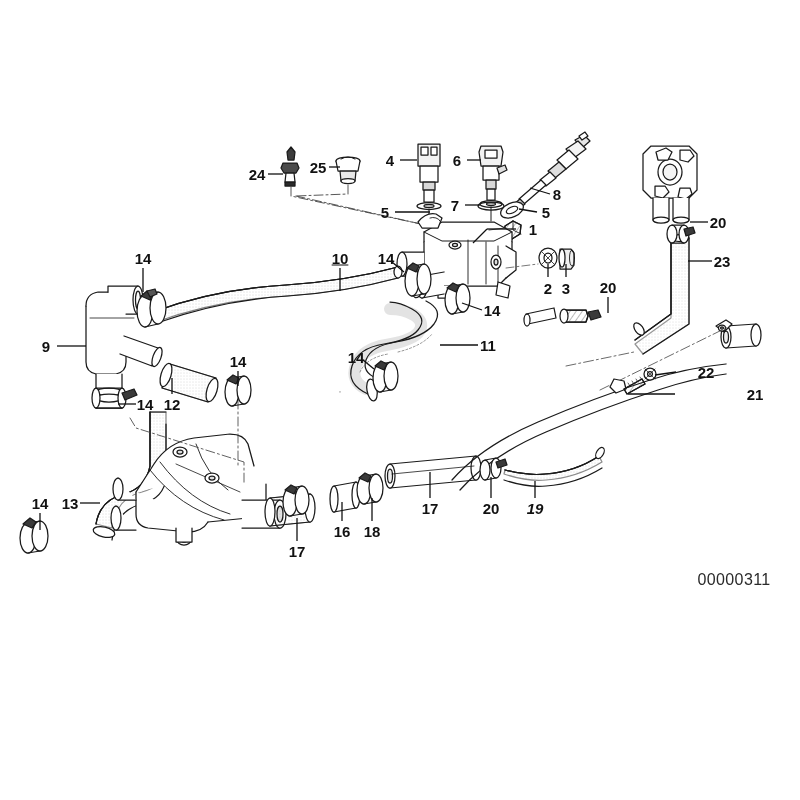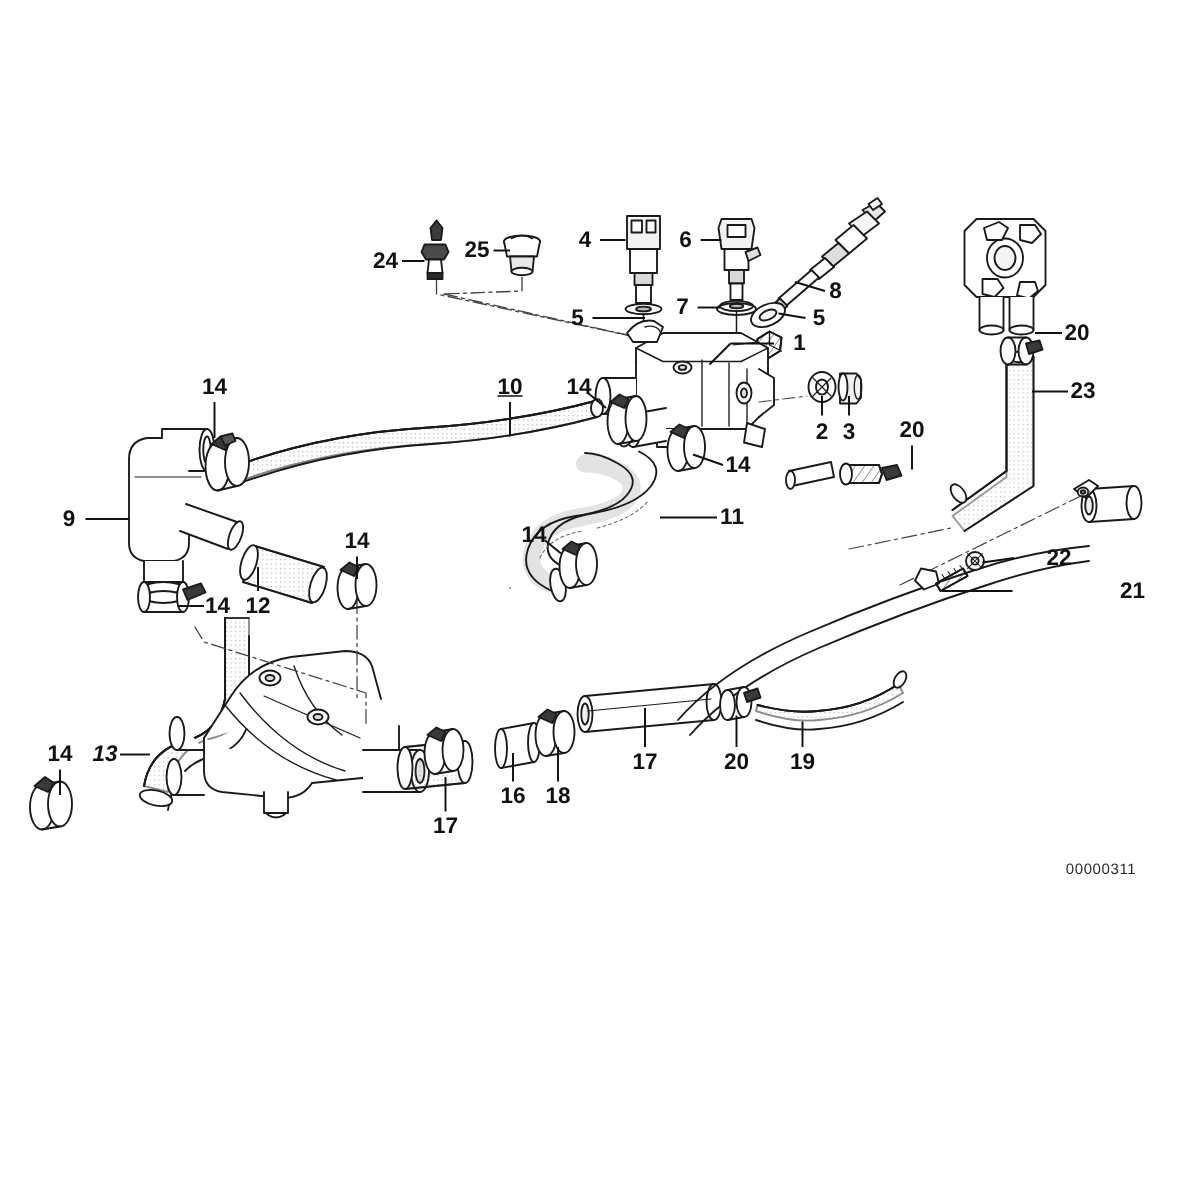--- a/index.html
+++ b/index.html
@@ -19,21 +19,21 @@
     color:#111111;
     line-height:1;
     white-space:nowrap;
     transform:translate(-50%,-50%);
   }
   #drawing-ref{
     position:absolute;
     left:734px;top:580px;
     transform:translate(-50%,-50%);
     font-family:"Liberation Sans", sans-serif;
-    font-size:10px;
+    font-size:16px;
     color:#2a2a2a;
     letter-spacing:.4px;
     white-space:nowrap;
   }
   #footer{
     position:absolute;
     left:0;top:700px;
     width:800px;height:100px;
     background:#ffffff;
   }
@@ -486,33 +486,33 @@
     <div class="lbl" style="left: 390px; top: 160px;">4</div>
     <div class="lbl" style="left: 385px; top: 212px;">5</div>
     <div class="lbl" style="left: 546px; top: 212px;">5</div>
     <div class="lbl" style="left: 457px; top: 160px;">6</div>
     <div class="lbl" style="left: 455px; top: 205px;">7</div>
     <div class="lbl" style="left: 557px; top: 194px;">8</div>
     <div class="lbl" style="left: 46px; top: 346px;">9</div>
     <div class="lbl" style="left: 340px; top: 258px; text-decoration: underline;">10</div>
     <div class="lbl" style="left: 488px; top: 345px;">11</div>
     <div class="lbl" style="left: 172px; top: 404px; text-align: center;">12</div>
-    <div class="lbl" style="left: 70px; top: 503px; font-style: italic;">13</div>
+    <div class="lbl" style="left: 70px; top: 503px;">13</div>
     <div class="lbl" style="left: 143px; top: 258px;">14</div>
     <div class="lbl" style="left: 386px; top: 258px;">14</div>
     <div class="lbl" style="left: 492px; top: 310px;">14</div>
     <div class="lbl" style="left: 356px; top: 357px;">14</div>
     <div class="lbl" style="left: 238px; top: 361px;">14</div>
     <div class="lbl" style="left: 145px; top: 404px;">14</div>
     <div class="lbl" style="left: 40px; top: 503px;">14</div>
     <div class="lbl" style="left: 430px; top: 508px;">17</div>
     <div class="lbl" style="left: 342px; top: 531px;">16</div>
     <div class="lbl" style="left: 297px; top: 551px;">17</div>
     <div class="lbl" style="left: 372px; top: 531px;">18</div>
-    <div class="lbl" style="left: 535px; top: 508px;">19</div>
+    <div class="lbl" style="left: 535px; top: 508px; font-style: italic;">19</div>
     <div class="lbl" style="left: 718px; top: 222px;">20</div>
     <div class="lbl" style="left: 608px; top: 287px;">20</div>
     <div class="lbl" style="left: 491px; top: 508px;">20</div>
     <div class="lbl" style="left: 721px; top: 394px; margin-left: 34px;">21</div>
     <div class="lbl" style="left: 706px; top: 372px;">22</div>
     <div class="lbl" style="left: 722px; top: 261px;">23</div>
     <div class="lbl" style="left: 257px; top: 174px;">24</div>
     <div class="lbl" style="left: 318px; top: 167px;">25</div>
   </div>
 

